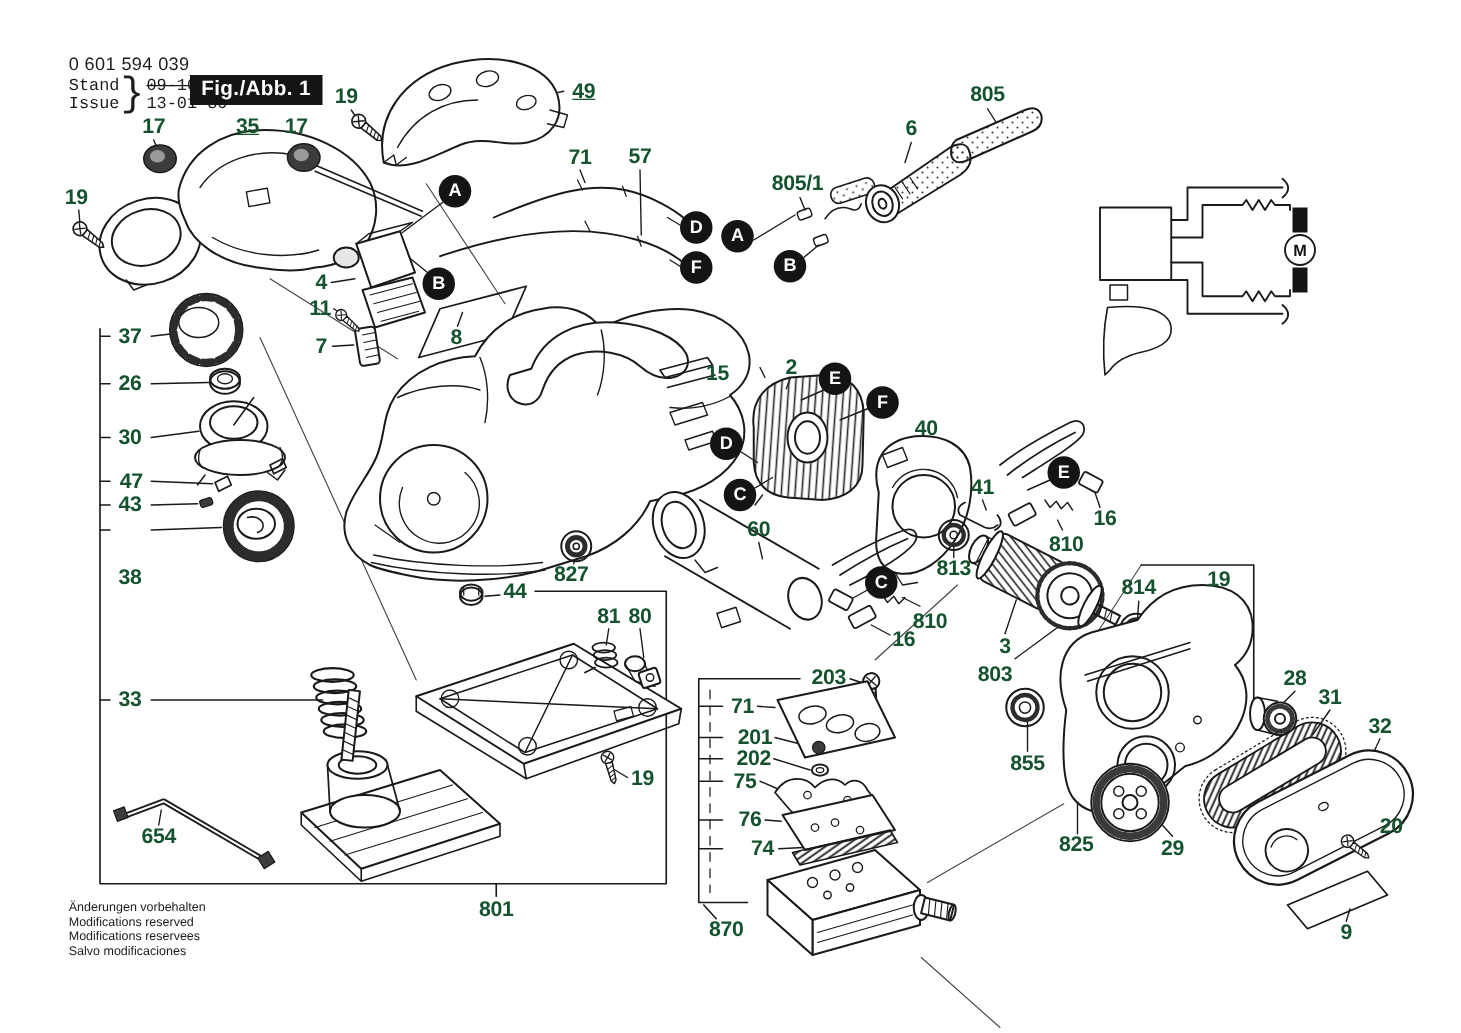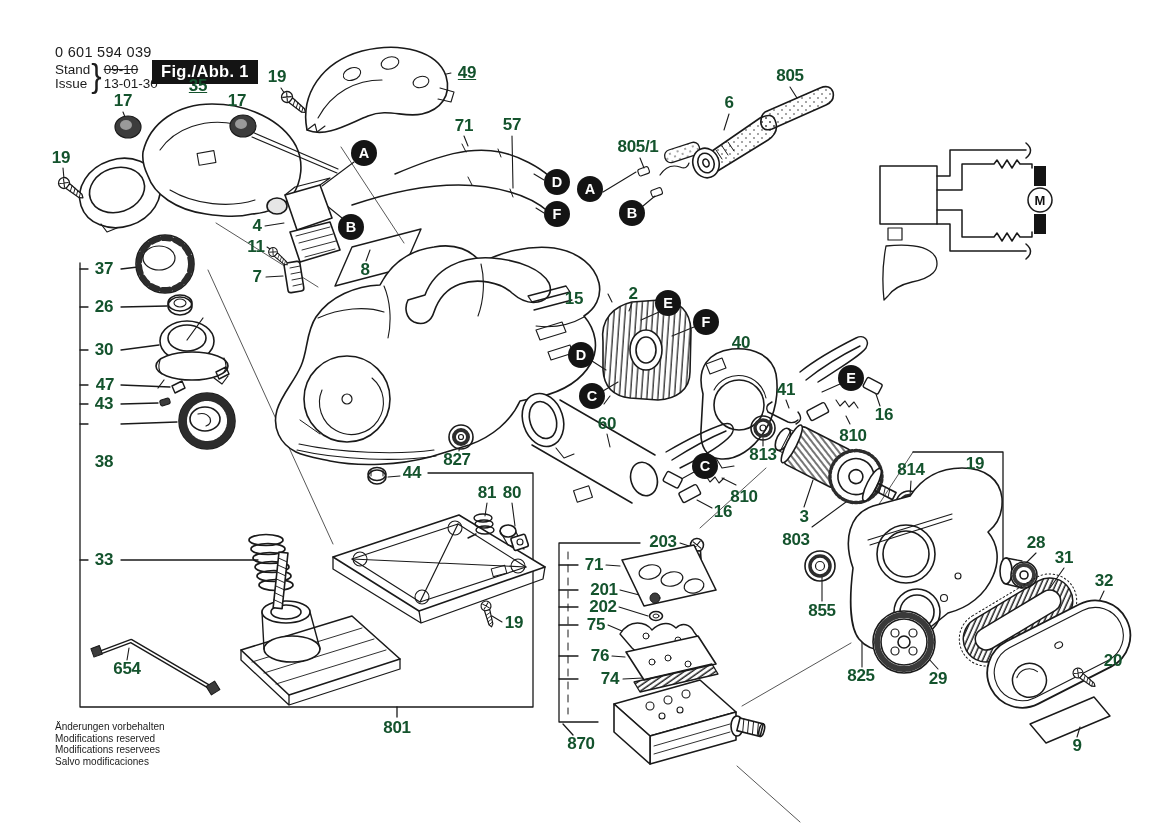--- a/index.html
+++ b/index.html
@@ -2,21 +2,21 @@
 <html><head>
 <meta charset="utf-8">
 <style>
   html,body{margin:0;padding:0;background:#fff;}
   .stage{position:relative;width:1169px;height:826px;background:#ffffff;
          font-family:"Liberation Sans",sans-serif;overflow:hidden;}
   .artwork{position:absolute;left:0;top:0;}
   
   .header{position:absolute;left:55px;top:44px;color:#1c1c1c;}
   .part-number{font-size:14.5px;letter-spacing:.3px;}
-  .revision{display:flex;align-items:center;margin-top:1px;font-size:13.5px;line-height:1.05;}
+  .revision{display:flex;align-items:center;margin-top:1px;font-size:13.5px;line-height:1.05;font-family:Liberation Mono, monospace;}
   .rev-words span{display:block;}
   .brace{font-size:31px;font-weight:400;margin:0 2px 0 1px;transform:scaleY(1.05);}
   .rev-dates span{display:block;}
   .strike{text-decoration:line-through;}
   .fig-box{position:absolute;left:152px;top:60px;background:#141414;color:#fff;
            font-weight:bold;font-size:16.5px;padding:2px 9px 3px 9px;letter-spacing:.3px;}
   
   .footer{position:absolute;left:55px;top:721px;font-size:10px;color:#1c1c1c;line-height:1.16;}
   
   .callout{position:absolute;transform:translate(-50%,-50%);font-weight:bold;
@@ -474,21 +474,21 @@
         <span class="strike">09-10</span>
         <span>13-01-30</span>
       </div>
     </div>
   </div>
   <div class="fig-box">Fig./Abb. 1</div>
 
   <div id="callout-layer">
       <span class="callout" style="left: 277px; top: 77px;">19</span>
       <span class="callout" style="left: 123px; top: 101px;">17</span>
-      <span class="callout" style="left: 198px; top: 86px; text-decoration: underline;">35</span>
+      <span class="callout" style="left: 198px; top: 101px; text-decoration: underline;">35</span>
       <span class="callout" style="left: 237px; top: 101px;">17</span>
       <span class="callout" style="left: 467px; top: 73px; text-decoration: underline;">49</span>
       <span class="callout" style="left: 464px; top: 126px;">71</span>
       <span class="callout" style="left: 512px; top: 125px;">57</span>
       <span class="callout" style="left: 790px; top: 76px;">805</span>
       <span class="callout" style="left: 729px; top: 103px;">6</span>
       <span class="callout" style="left: 638px; top: 147px;">805/1</span>
       <span class="callout" style="left: 61px; top: 158px;">19</span>
       <span class="callout" style="left: 257px; top: 226px;">4</span>
       <span class="callout" style="left: 256px; top: 247px;">11</span>

